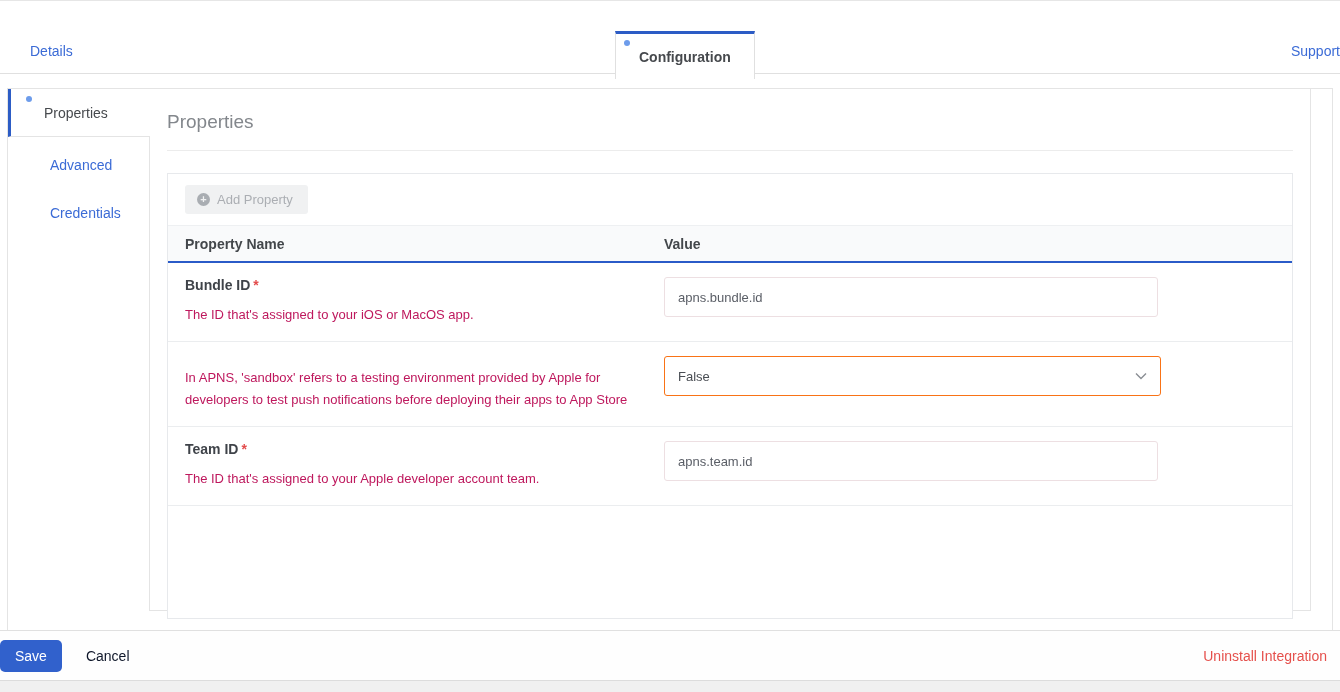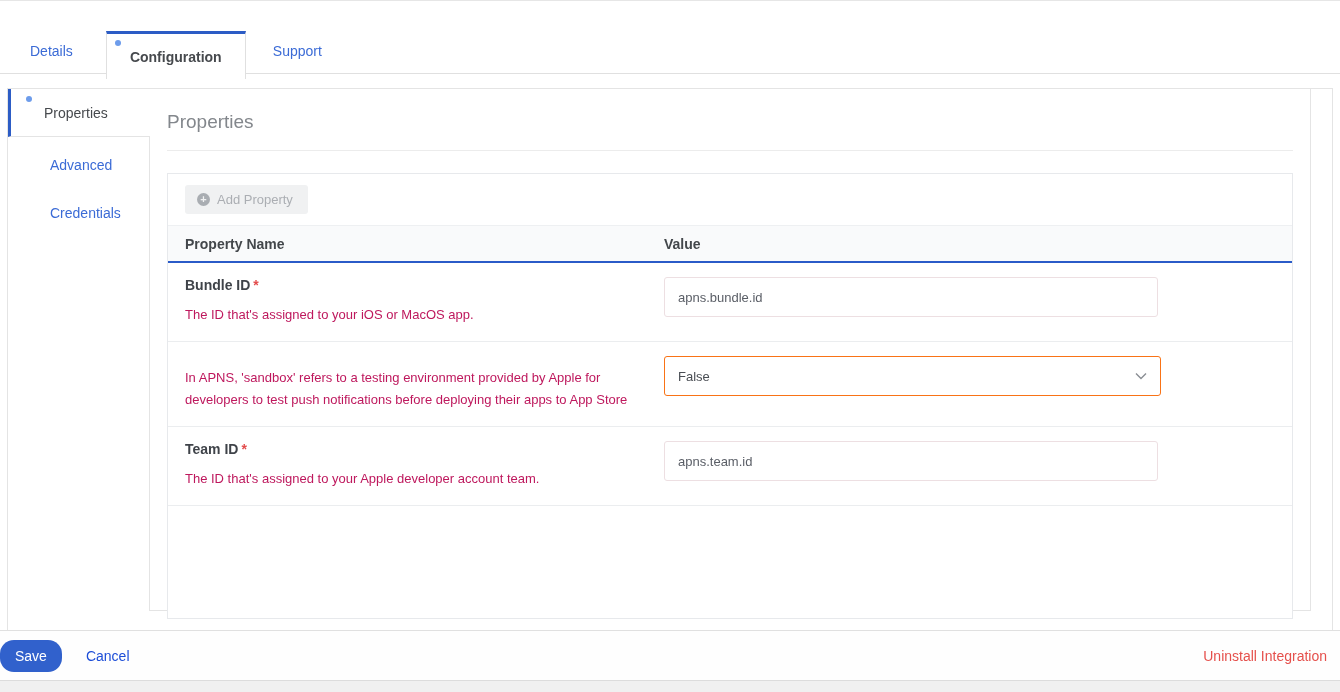--- a/index.html
+++ b/index.html
@@ -14,20 +14,21 @@
 
   
   .tabbar {
     height:73px;
     border-bottom:1px solid #e0e0e0;
     display:flex;
     align-items:flex-end;
     padding-left:30px;
     position:relative;
     background:#fff;
+    justify-content:space-between;
   }
   .tab {
     font-size:14px;
     color:#3b6bd6;
     padding-bottom:14px;
     cursor:pointer;
     white-space:nowrap;
   }
   .tab-active {
     width:140px; height:48px;
@@ -166,26 +167,26 @@
 
   
   .footer {
     height:50px;
     border-top:1px solid #e0e0e0;
     display:flex; align-items:center;
     background:#fefefe;
   }
   .btn-save {
     background:#3161cc; color:#fff;
-    border:none; border-radius:14px;
+    border:none; border-radius:5px;
     font-size:14px; font-family:inherit;
     padding:8px 15px;
     cursor:pointer;
   }
-  .link-cancel { color:#1d4ed8; font-size:14px; margin-left:24px; cursor:pointer; }
+  .link-cancel { color:#0f172a; font-size:14px; margin-left:24px; cursor:pointer; }
   .link-uninstall { color:#e5504c; font-size:14px; margin-left:auto; margin-right:13px; cursor:pointer; }
   .bottom-strip { height:12px; background:#f0f0f0; border-top:1px solid #dcdcdc; }
 </style>
 </head>
 <body>
 
 <div class="tabbar">
   <div class="tab">Details</div>
   <div class="tab-active">
     <span class="dot"></span>

